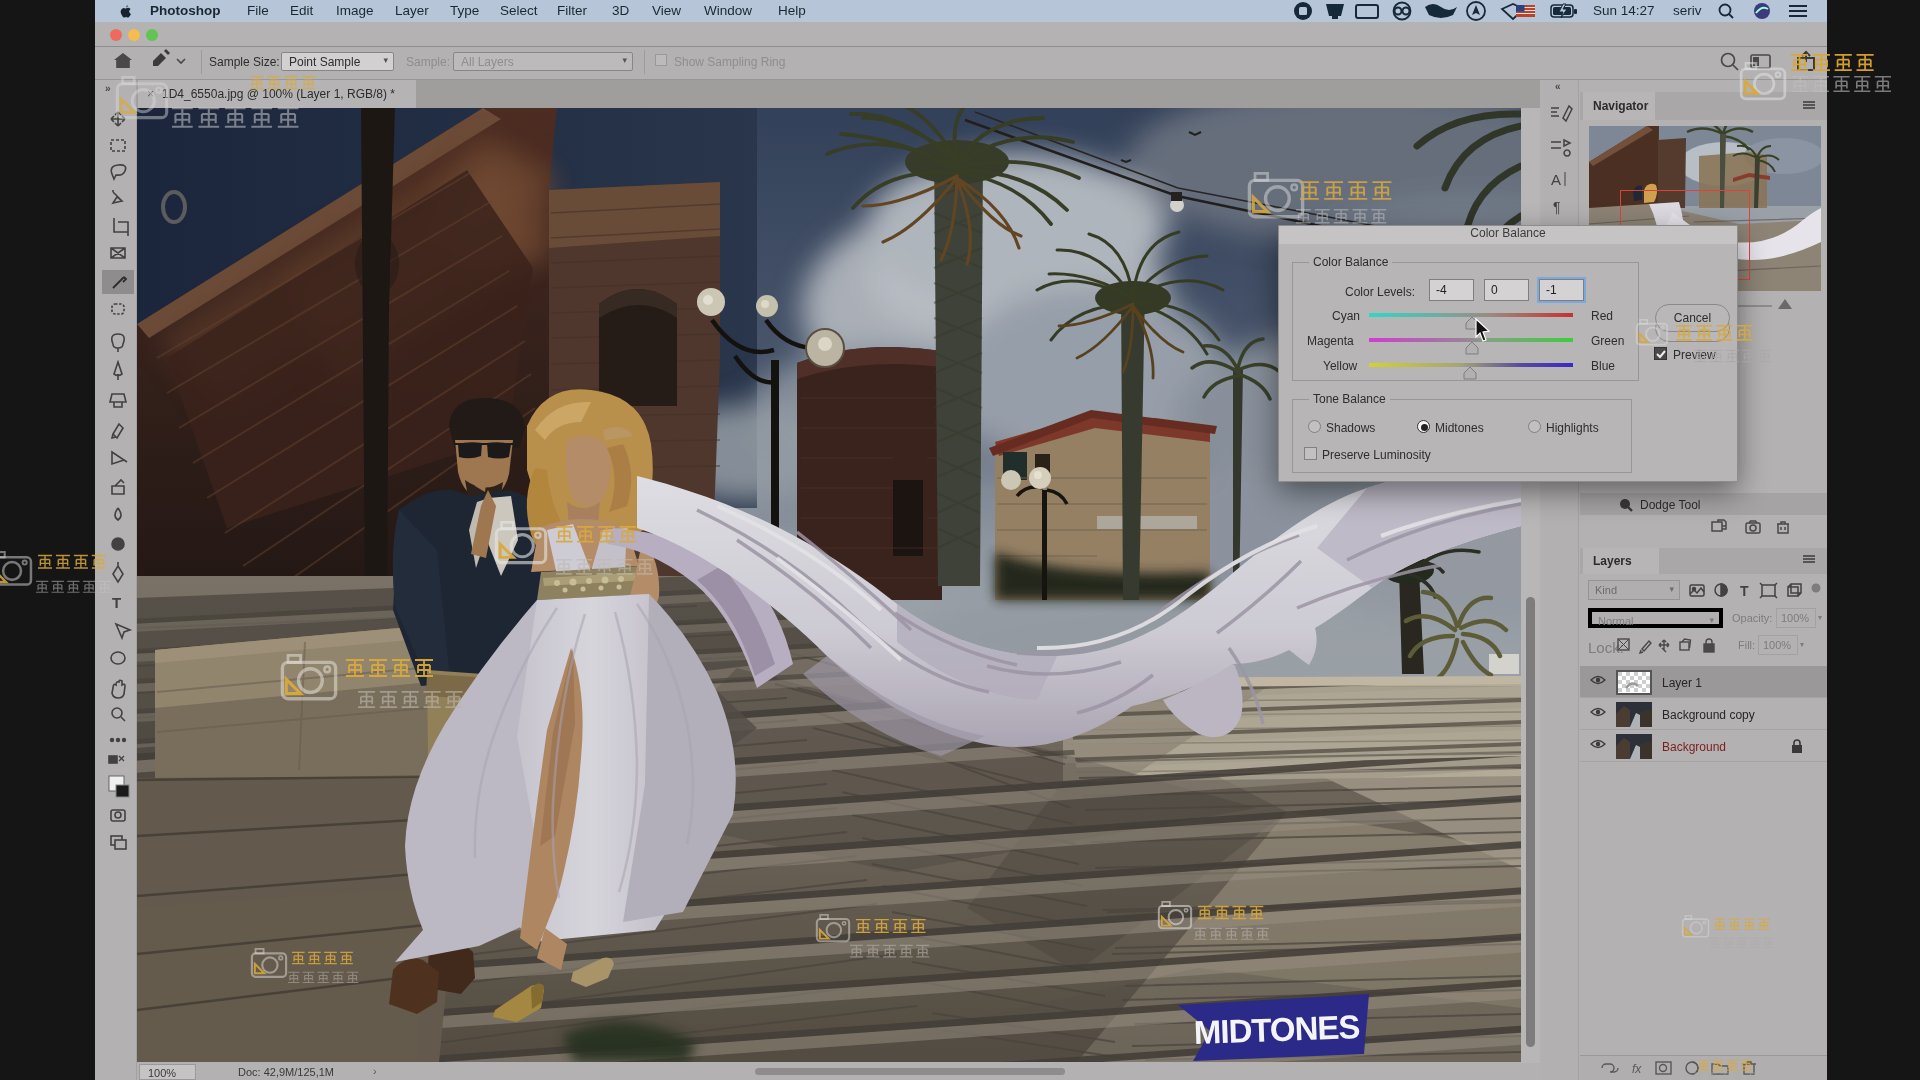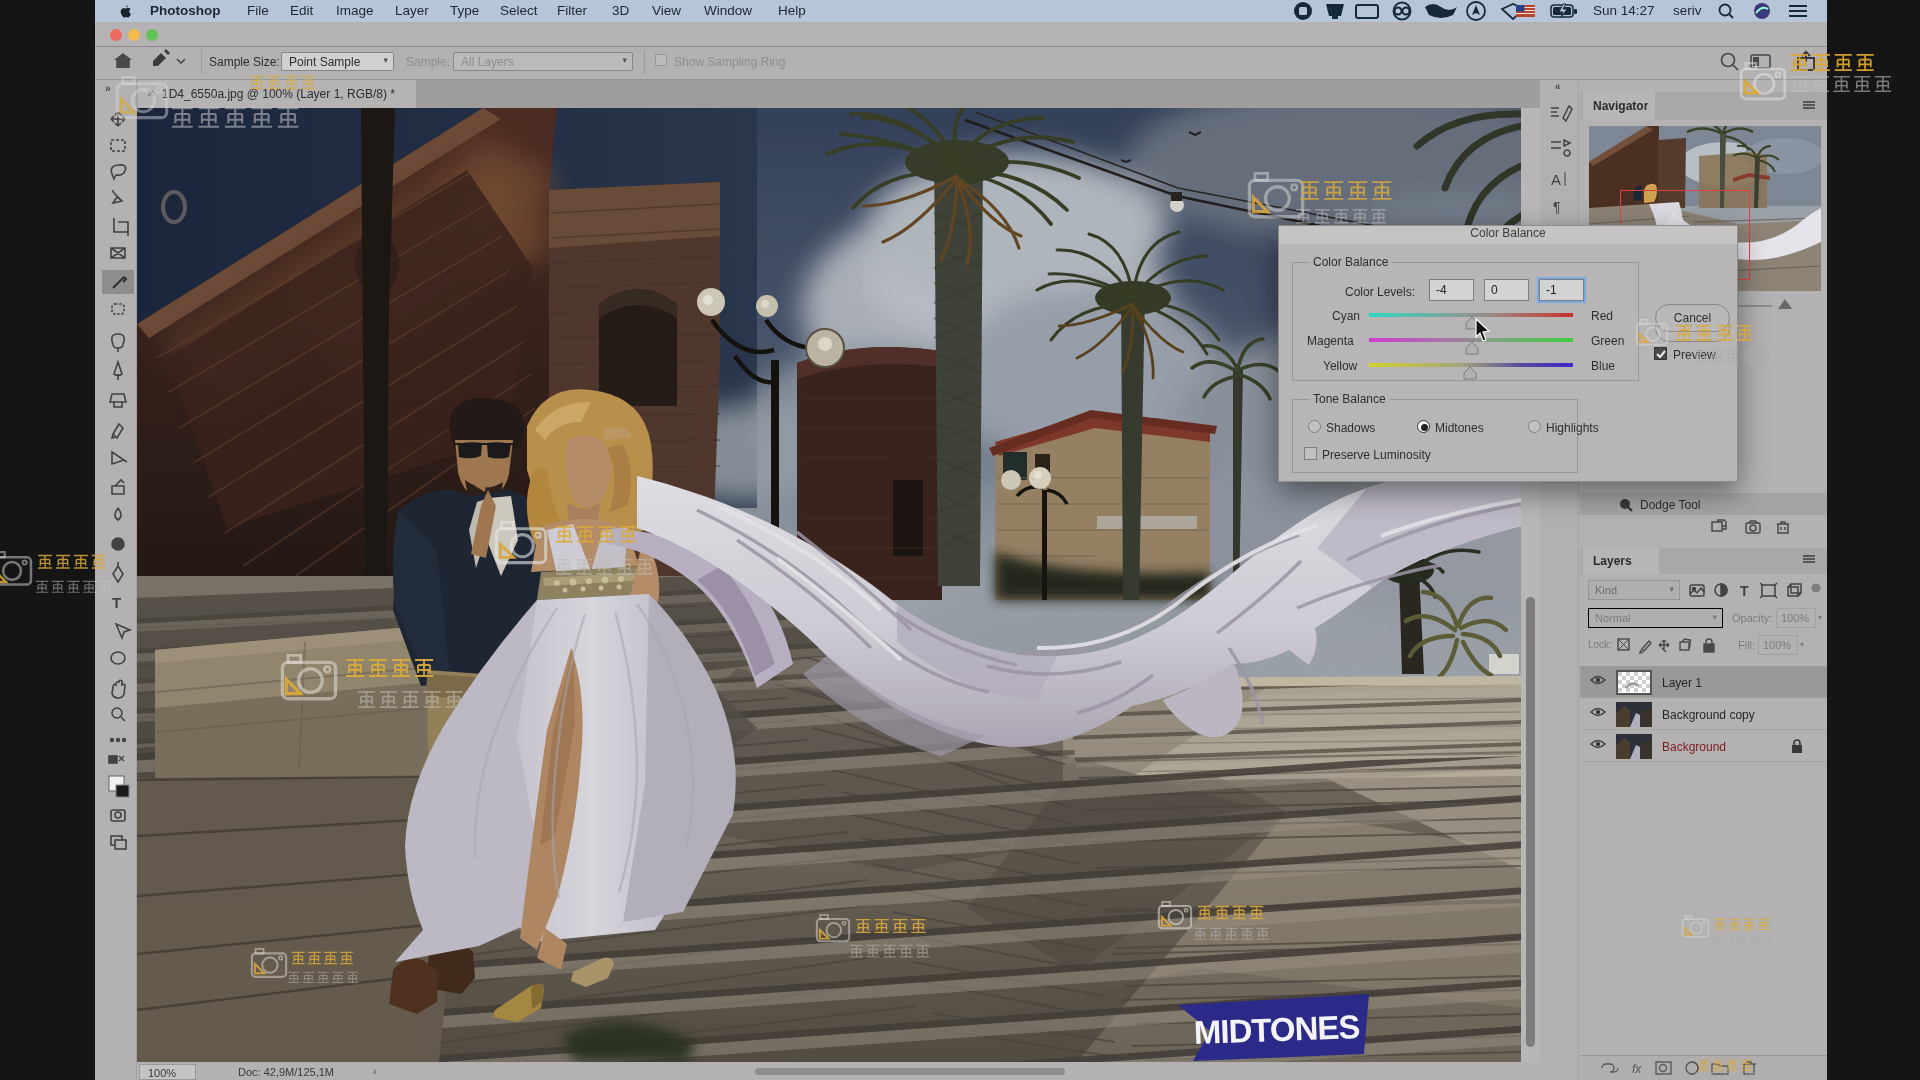--- a/index.html
+++ b/index.html
@@ -598,25 +598,25 @@
         <circle cx="33" cy="10" r="6"></circle>
           <path d="M33 4 a6 6 0 0 1 0 12 z" fill="#434141"></path>
         <text x="52" y="16" font-size="14" font-weight="bold" fill="#434141" stroke="none">T</text>
         <rect x="74" y="5" width="13" height="11"></rect>
           <path d="M74 5 l-2 -2 M87 5 l2 -2 M74 16 l-2 2 M87 16 l2 2"></path>
         <rect x="100" y="7" width="10" height="9"></rect>
           <path d="M100 7 l3 -3 h10 v9 l-3 3 M103 4 v9 h10"></path>
         <circle cx="128" cy="8" r="4.5" fill="#7e7c7d" stroke="none"></circle>
       </g>
     </svg>
-    <div class="abs" style="left:8px; top:528px; width:135px; height:20px; background:#b0aeaf; border:1px solid #000000; font-size:11px; color:#7e7c7d; padding:3px 0 0 6px;">Normal <span style="position:absolute; right:5px; font-size:9px;">▾</span></div>
+    <div class="abs" style="left:8px; top:528px; width:135px; height:20px; background:#b0aeaf; border:4px solid #000000; font-size:11px; color:#7e7c7d; padding:3px 0 0 6px;">Normal <span style="position:absolute; right:5px; font-size:9px;">▾</span></div>
     <span class="abs" style="left:152px; top:532px; font-size:11px; color:#7e7c7d;">Opacity:</span>
     <div class="abs" style="left:196px; top:528px; width:40px; height:20px; border:1px solid #a3a1a2; font-size:11px; color:#7e7c7d; padding:3px 0 0 4px;">100%</div>
     <span class="abs" style="left:238px; top:533px; font-size:8px; color:#7e7c7d;">▾</span>
-    <span class="abs" style="left:8px; top:559px; font-size:10px; color:#7e7c7d;">Lock:</span>
+    <span class="abs" style="left:8px; top:559px; font-size:15px; color:#7e7c7d;">Lock:</span>
     <svg class="abs" style="left:36px; top:556px;" width="110" height="18" viewBox="0 0 110 18">
       <g stroke="#4a4848" stroke-width="1.4" fill="none">
         <rect x="2" y="3" width="11" height="11"></rect>
           <path d="M2 3 l11 11 M13 3 l-11 11" stroke-width="1"></path>
         <path d="M26 13 l7 -8 2 2 -7 8 z M25 14 l-1 3 3 -1"></path>
         <path d="M48 4 v10 M43 9 h10 M48 4 l-2 2 M48 4 l2 2 M48 14 l-2 -2 M48 14 l2 2 M43 9 l2 -2 M43 9 l2 2 M53 9 l-2 -2 M53 9 l-2 2"></path>
         <rect x="64" y="6" width="9" height="8"></rect>
           <path d="M66 6 l2.5 -3 6 1 -1 8"></path>
         <rect x="88" y="8" width="10" height="8" fill="#4a4848"></rect>
           <path d="M90 8 v-2 a3 3 0 0 1 6 0 v2"></path>
@@ -741,21 +741,21 @@
       </svg>
     <svg class="abs" style="left:185px; top:115px;" width="16" height="14" viewBox="0 0 16 14">
         <path d="M8 1 L14 7 V13 H2 V13 H2 V7 Z" fill="#b2b0b1" stroke="#7e7c7d"></path>
       </svg>
     <svg class="abs" style="left:183px; top:140px;" width="16" height="14" viewBox="0 0 16 14">
         <path d="M8 1 L14 7 V13 H2 V7 Z" fill="#b2b0b1" stroke="#7e7c7d"></path>
       </svg>
     <svg class="abs" style="left:195px; top:92px;" width="18" height="26" viewBox="0 0 18 26">
         <path d="M2 1 L15 13 L9 14 L12 22 L9 23 L6 15 L2 19 Z" fill="#111" stroke="#fff" stroke-width="1.2"></path>
       </svg>
-    <div class="grp" style="left:13px; top:173px; width:286px; height:74px;">
+    <div class="grp" style="left:13px; top:173px; width:340px; height:74px;">
       <span class="lbl">Tone Balance</span>
     </div>
     <div class="radio" style="left:29px; top:194px;"></div>
     <span class="abs" style="left:47px; top:195px;">Shadows</span>
     <div class="radio" style="left:138px; top:194px; background:#f5f5f5; border-color:#333;"></div>
     <div class="abs" style="left:141.5px; top:197.5px; width:7px; height:7px; background:#222; border-radius:50%;"></div>
     <span class="abs" style="left:156px; top:195px;">Midtones</span>
     <div class="radio" style="left:249px; top:194px;"></div>
     <span class="abs" style="left:267px; top:195px;">Highlights</span>
     <div class="chk" style="left:25px; top:221px;"></div>

